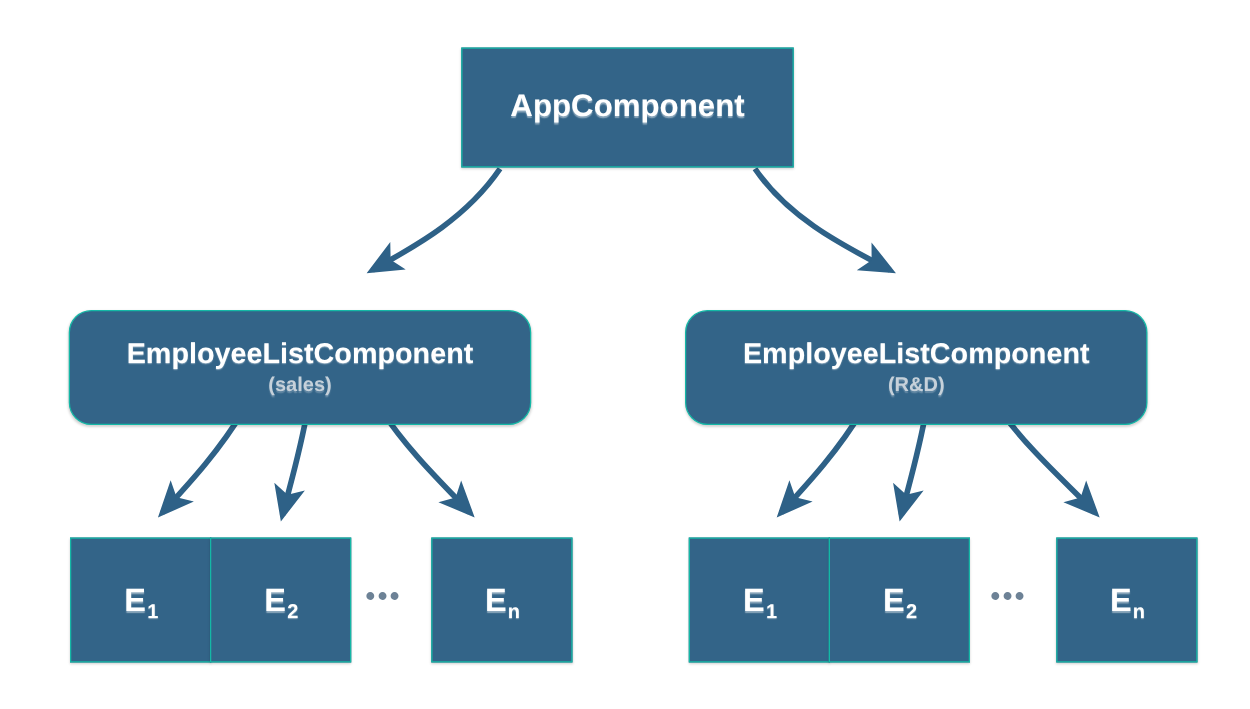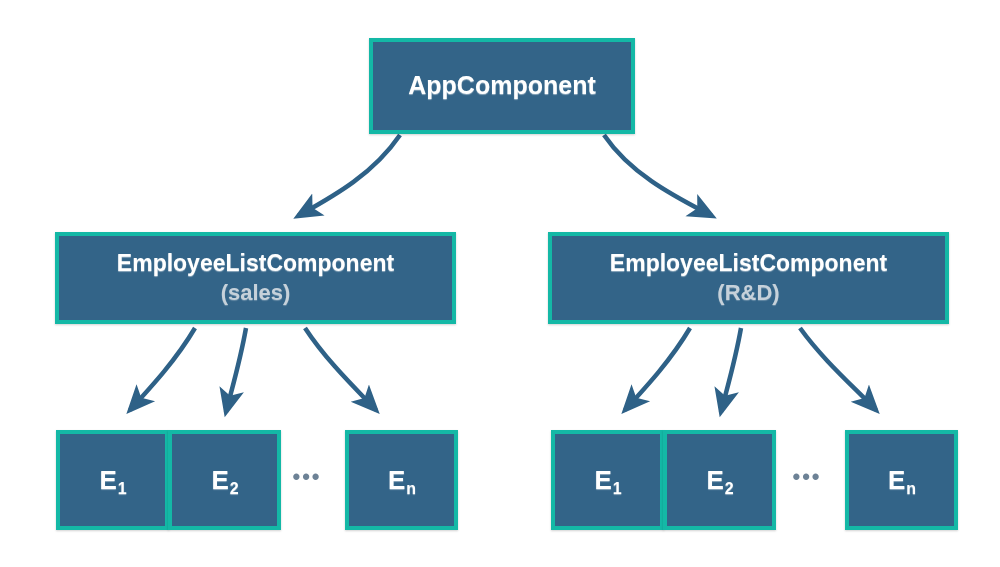--- a/index.html
+++ b/index.html
@@ -23,21 +23,21 @@
     position: absolute;
     left: 0;
     top: 0;
     width: 1000px;
     height: 567px;
     pointer-events: none;
   }
   .node {
     position: absolute;
     background: #336488;
-    border: 4px solid #14b8a6;
+    border: 1px solid #14b8a6;
     box-sizing: border-box;
     box-shadow: 0 1px 2px rgba(0,0,0,0.18);
     display: flex;
     flex-direction: column;
     align-items: center;
     justify-content: center;
     color: #ffffff;
     z-index: 2;
   }
   .node-title {
@@ -58,28 +58,29 @@
   #node-app {
     left: 369px;
     top: 38px;
     width: 266px;
     height: 96px;
   }
   #node-app .node-title { font-size: 25px; }
 
   
   .node-list {
-    top: 232px;
-    width: 401px;
+    top: 248px;
+    width: 370px;
     height: 92px;
+    border-radius: 18px;
   }
   #node-list-sales { left: 55px; }
   #node-list-rd    { left: 548px; }
   .node-list .node-title { font-size: 23px; }
-  .node-list .node-sub   { font-size: 22px; margin-top: 5px; }
+  .node-list .node-sub   { font-size: 16px; margin-top: 5px; }
 
   
   .node-emp {
     top: 430px;
     width: 113px;
     height: 100px;
   }
   .node-emp .node-title {
     font-size: 26px;
     display: inline-block;

